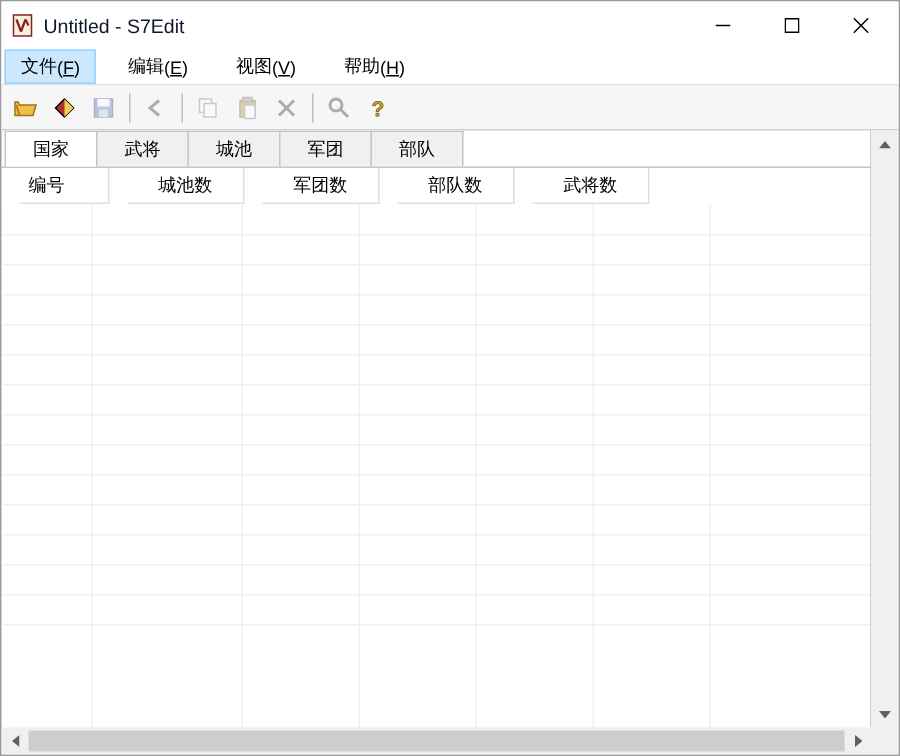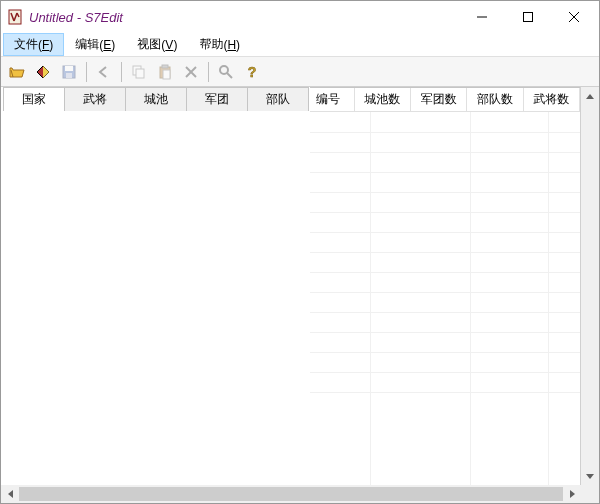--- a/index.html
+++ b/index.html
@@ -1,38 +1,38 @@
 <!DOCTYPE html>
 <html><head>
 <meta charset="utf-8">
 <style>
   * { box-sizing: border-box; margin: 0; padding: 0; }
   body { font-family: "Microsoft YaHei", "SimSun", sans-serif; font-size: 12px; background: #fff; overflow: hidden; }
   .window { width: 600px; height: 504px; border: 1px solid #999; background: #fff; display: flex; flex-direction: column; }
   .titlebar { height: 32px; display: flex; align-items: center; padding: 0 2px 0 6px; background: #fff; }
   .titlebar-icon { width: 16px; height: 16px; display: flex; align-items: center; justify-content: center; margin-right: 6px; }
-  .titlebar-title { flex: 1; color: #701a75; font-size: 13px; font-style: italic; }
+  .titlebar-title { flex: 1; color: #0f172a; font-size: 13px; }
   .titlebar-btn { width: 46px; height: 30px; display: flex; align-items: center; justify-content: center; cursor: pointer; }
-  .menubar { height: 24px; display: flex; align-items: stretch; background: #fff; padding: 0 2px; border-bottom: 1px solid #e0e0e0; }
+  .menubar { height: 24px; display: flex; align-items: stretch; background: #fff; padding: 0 2px; border-bottom: 1px solid #e0e0e0; gap: 10px; }
   .menu-item { padding: 0 10px; display: flex; align-items: center; cursor: pointer; border: 1px solid transparent; }
   .menu-item.active { background: #cce8ff; border: 1px solid #99d1ff; }
   .menu-item .u { text-decoration: underline; }
   .toolbar { height: 30px; display: flex; align-items: center; padding: 0 4px; gap: 2px; border-bottom: 1px solid #d0d0d0; background: #f6f6f6; }
   .tool-btn { width: 24px; height: 24px; display: flex; align-items: center; justify-content: center; cursor: pointer; border: 1px solid transparent; }
   .tool-btn.disabled { opacity: 0.4; cursor: default; }
   .tool-sep { width: 1px; height: 20px; background: #c0c0c0; margin: 0 3px; }
   .client { flex: 1; display: flex; flex-direction: column; position: relative; overflow: hidden; }
   .content-row { flex: 1; display: flex; overflow: hidden; }
-  .main-area { flex: 1; display: flex; overflow: hidden; border-right: 1px solid #d0d0d0; }
+  .main-area { flex: 1; display: flex; flex-direction: column; overflow: hidden; border-right: 1px solid #d0d0d0; }
   .tabs { height: 24px; display: flex; align-items: flex-end; padding: 2px 2px 0 2px; }
   .tab { padding: 3px 18px; border: 1px solid #c5c5c5; border-bottom: none; background: #f0f0f0; margin-right: -1px; cursor: pointer; position: relative; }
   .tab.active { background: #fff; z-index: 2; }
   .table-wrap { flex: 1; border-top: 1px solid #c5c5c5; overflow: hidden; background: #fff; position: relative; }
   .table-header { display: flex; height: 24px; background: #fff; }
-  .th { border-right: 1px solid #e0e0e0; border-bottom: 1px solid #e0e0e0; display: flex; align-items: center; justify-content: center; padding: 0 4px; background: #fff; }
+  .th { border-right: 1px solid #e0e0e0; border-bottom: 1px solid #e0e0e0; display: flex; align-items: center; justify-content: center; padding: 0 4px; background: #fff; margin-left: 12px; }
   .th:first-child { justify-content: flex-start; padding-left: 6px; }
   .table-body { position: absolute; top: 24px; left: 0; right: 0; bottom: 0; }
   .grid-col { position: absolute; top: 0; bottom: 0; width: 1px; background: #f0f0f0; }
   .grid-row { position: absolute; left: 0; right: 0; height: 1px; background: #f0f0f0; }
   .vscroll { width: 18px; background: #f0f0f0; display: flex; flex-direction: column; }
   .vscroll-btn { height: 18px; display: flex; align-items: center; justify-content: center; background: #f0f0f0; cursor: pointer; }
   .vscroll-track { flex: 1; background: #f0f0f0; }
   .hscroll { height: 18px; display: flex; background: #f0f0f0; }
   .hscroll-btn { width: 18px; display: flex; align-items: center; justify-content: center; background: #f0f0f0; cursor: pointer; }
   .hscroll-track { flex: 1; background: #f0f0f0; position: relative; }

